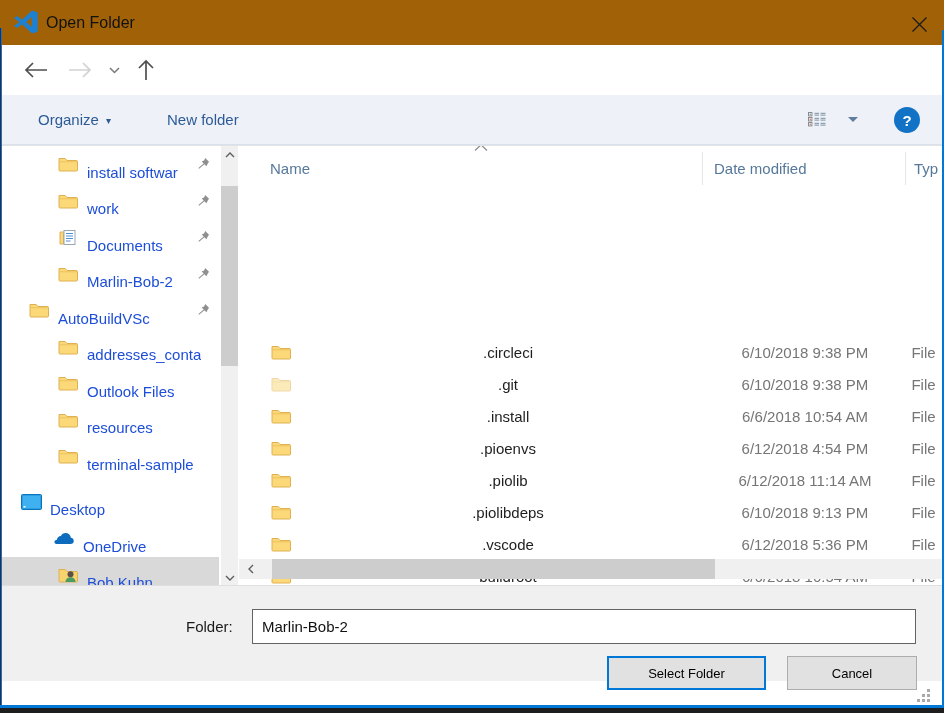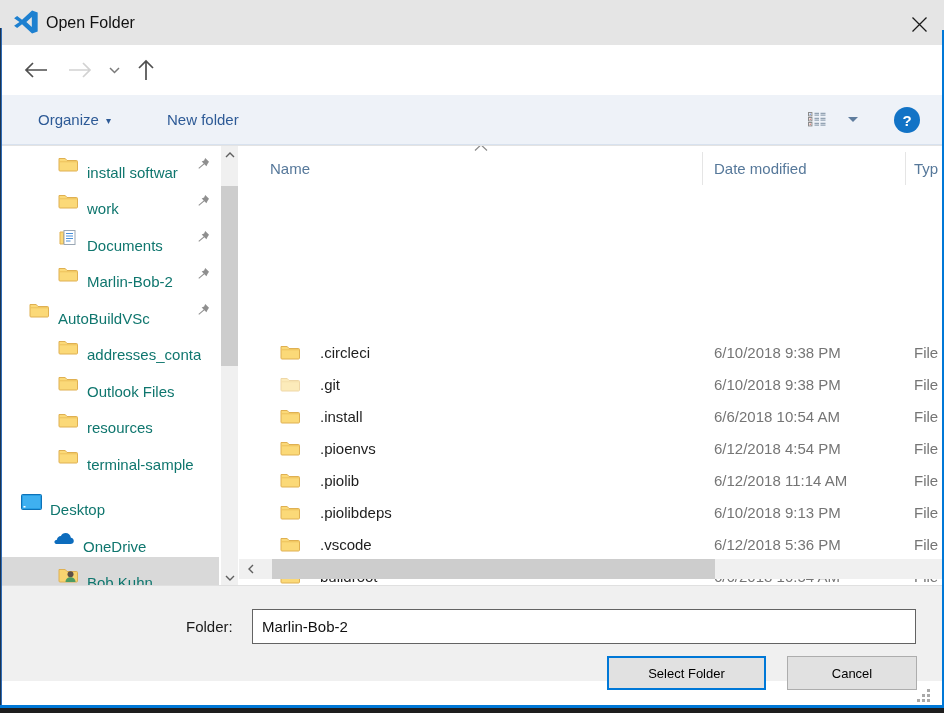--- a/index.html
+++ b/index.html
@@ -9,21 +9,21 @@
     font-family:"Liberation Sans","DejaVu Sans",sans-serif;font-size:15px;color:#1e1e1e;
   }
   
   .edge-left{position:absolute;left:0;top:28px;bottom:8px;width:2px;
     background:linear-gradient(90deg,#1b3450 50%,#2f6cb7 50%);z-index:50;}
   .edge-right{position:absolute;right:0;top:30px;bottom:8px;width:2px;background:var(--accent,#0078d7);z-index:50;}
   .edge-bottom-blue{position:absolute;left:0;right:0;top:705px;height:3px;background:var(--accent,#0078d7);z-index:50;}
   .edge-bottom-dark{position:absolute;left:0;right:0;top:708px;height:5px;background:#1e1e1e;z-index:50;}
 
   
-  .titlebar{position:absolute;left:0;top:0;width:100%;height:45px;background:#e5e5e5;}
+  .titlebar{position:absolute;left:0;top:0;width:100%;height:45px;background:#a16207;}
   .vscode-logo{position:absolute;left:12px;top:8px;width:28px;height:28px;}
   .title-text{position:absolute;left:46px;top:0;height:45px;line-height:45px;font-size:16px;color:#111;}
   .close-btn{position:absolute;right:12px;top:11px;width:26px;height:26px;display:flex;align-items:center;justify-content:center;cursor:default;}
 
   
   .navrow{position:absolute;left:2px;top:45px;right:2px;height:50px;background:#fff;}
   .nav-btn{position:absolute;top:9px;height:32px;display:flex;align-items:center;justify-content:center;}
   .btn-back{left:20px;width:28px;}
   .btn-fwd{left:64px;width:28px;}
   .btn-histdrop{left:102px;width:20px;}
@@ -53,21 +53,21 @@
     display:flex;align-items:center;justify-content:center;font-weight:bold;font-size:15px;}
 
   
   .content{position:absolute;left:2px;top:145px;right:2px;height:440px;background:#fff;border-top:1px solid #e3e3e3;overflow:hidden;}
 
   
   .sidebar{position:absolute;left:0;top:0;width:217px;height:440px;overflow:hidden;background:#fff;}
   .side-item{position:relative;height:36.5px;display:flex;align-items:center;gap:8px;padding-left:55px;}
   .side-item.gap-before{margin-top:9px;}
   .side-item.selected{background:var(--selection,#d9d9d9);}
-  .s-label{white-space:nowrap;overflow:hidden;max-width:122px;color:#0f766e;margin-top:16px;}
+  .s-label{white-space:nowrap;overflow:hidden;max-width:122px;color:#1d4ed8;margin-top:16px;}
   .s-icon{display:none;width:22px;height:18px;align-items:center;justify-content:center;flex:none;}
   .side-item[data-icon="folder"] .icon-folder{display:flex;}
   .side-item[data-icon="documents"] .icon-documents{display:flex;}
   .side-item[data-icon="desktop"] .icon-desktop{display:flex;}
   .side-item[data-icon="onedrive"] .icon-onedrive{display:flex;}
   .side-item[data-icon="user-folder"] .icon-user{display:flex;}
   .pin{display:none;position:absolute;right:9px;top:11px;}
   .side-item.pinned .pin{display:block;}
 
   
@@ -79,21 +79,21 @@
   
   .listpane{position:absolute;left:237px;top:0;right:0;height:440px;background:#fff;}
   .listheader{position:absolute;left:0;top:0;right:0;height:45px;color:var(--header_text,#56789a);}
   .col-name{position:absolute;left:31px;top:0;line-height:45px;}
   .col-date{position:absolute;left:475px;top:0;line-height:45px;}
   .col-type{position:absolute;left:675px;top:0;line-height:45px;white-space:nowrap;}
   .hdr-div1{position:absolute;left:463px;top:6px;height:33px;width:1px;background:#e5e5e5;}
   .hdr-div2{position:absolute;left:666px;top:6px;height:33px;width:1px;background:#e5e5e5;}
   .sort-chevron{position:absolute;left:233px;top:-2px;width:18px;display:flex;justify-content:center;}
   .rows{position:absolute;left:0;top:190px;right:0;}
-  .filerow{display:grid;grid-template-columns:40px 394px 200px 1fr;align-items:center;height:32px;padding-left:41px;}
+  .filerow{display:grid;grid-template-columns:40px 394px 200px 1fr;align-items:center;height:32px;padding-left:32px;text-align:center;}
   .f-icon{display:flex;width:22px;}
   .filerow.hidden-entry .f-icon{opacity:.5;}
   .f-name{color:#1e1e1e;white-space:nowrap;overflow:hidden;}
   .f-date{color:var(--date_text,#757575);white-space:nowrap;}
   .f-type{color:var(--date_text,#757575);white-space:nowrap;overflow:hidden;}
 
   
   .hscroll{position:absolute;left:0;right:0;top:413px;height:20px;background:#f0f0f0;}
   .hs-left{position:absolute;left:0;top:0;width:24px;height:20px;display:flex;align-items:center;justify-content:center;}
   .hs-thumb{position:absolute;left:33px;top:0;width:443px;height:20px;background:#cdcdcd;}

